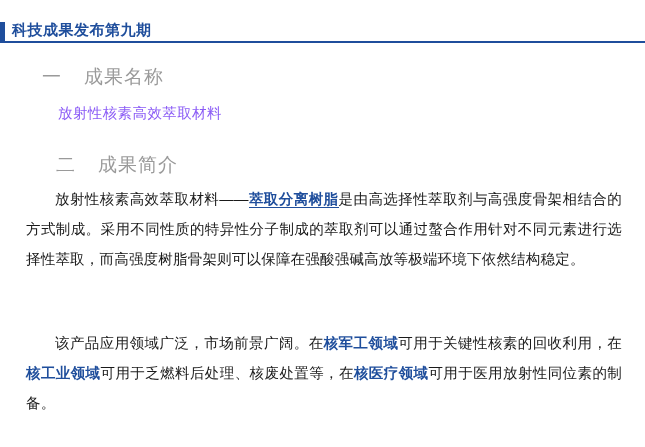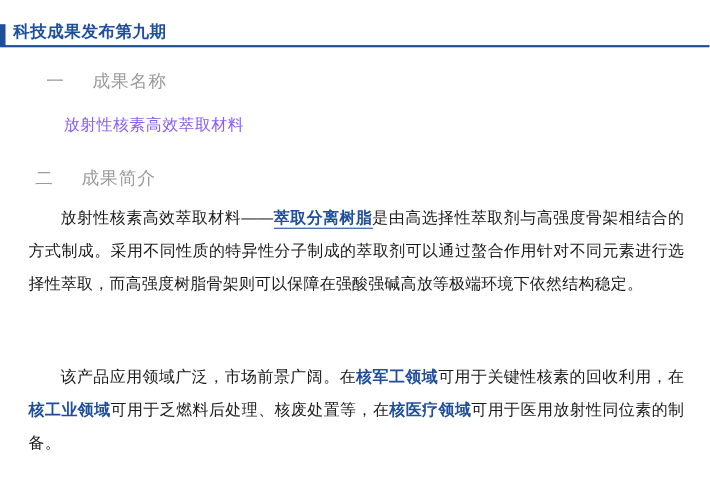--- a/index.html
+++ b/index.html
@@ -47,30 +47,30 @@
     font-size: 15px;
     font-weight: bold;
     color: #1f4e9c;
     letter-spacing: 0.5px;
     line-height: 20px;
   }
   
   .section-label {
     position: absolute;
     color: #9a9a9a;
-    font-size: 16px;
+    font-size: 19px;
     letter-spacing: 1px;
     white-space: nowrap;
   }
   .section-label .num {
     display: inline-block;
     width: 42px;
   }
   .sec1 { left: 42px; top: 64px; }
-  .sec2 { left: 32px; top: 152px; font-family: Liberation Mono, monospace; }
+  .sec2 { left: 56px; top: 152px; font-family: Liberation Mono, monospace; }
 
   
   .result-name {
     position: absolute;
     left: 58px;
     top: 104px;
     font-size: 14.5px;
     color: #8b5cf6;
     letter-spacing: 0.4px;
     white-space: nowrap;

